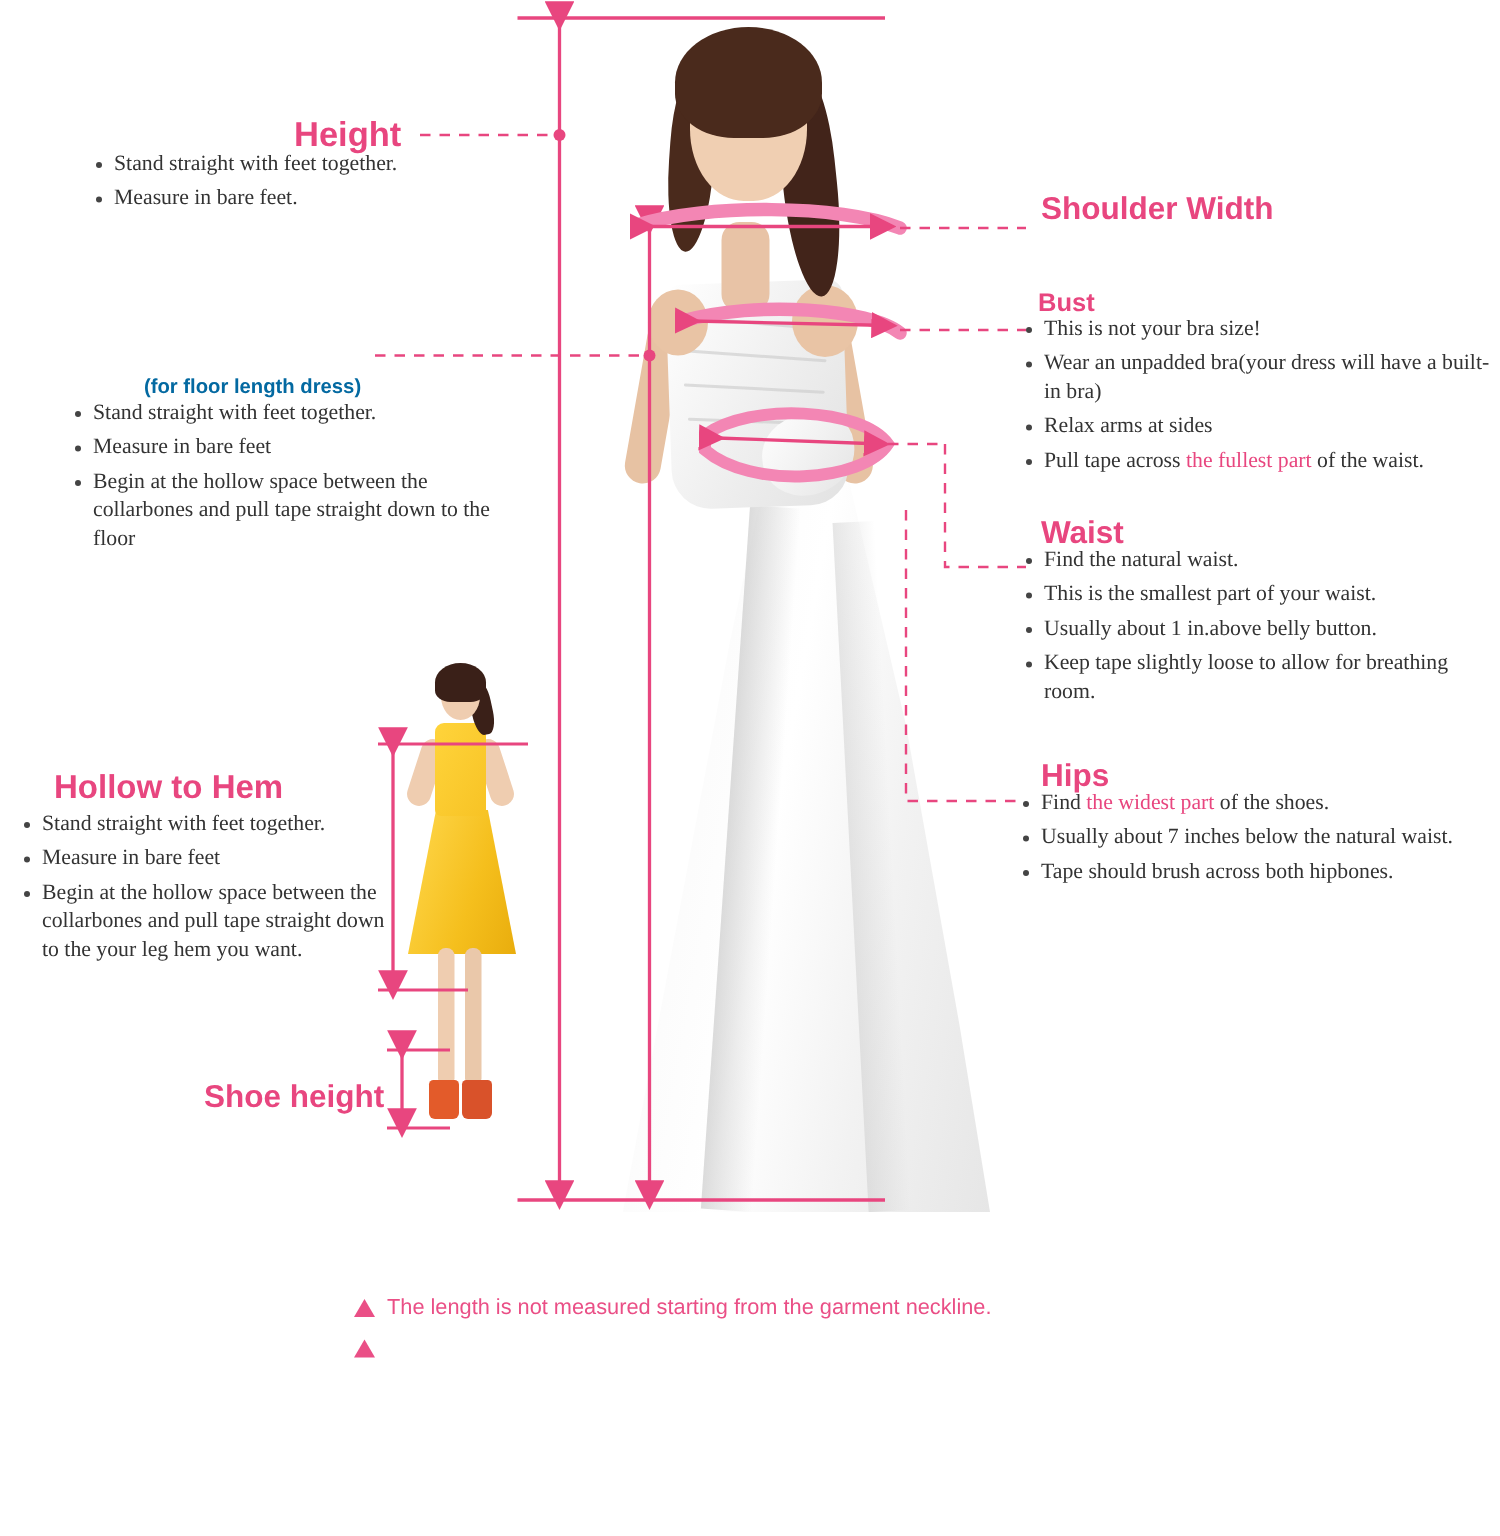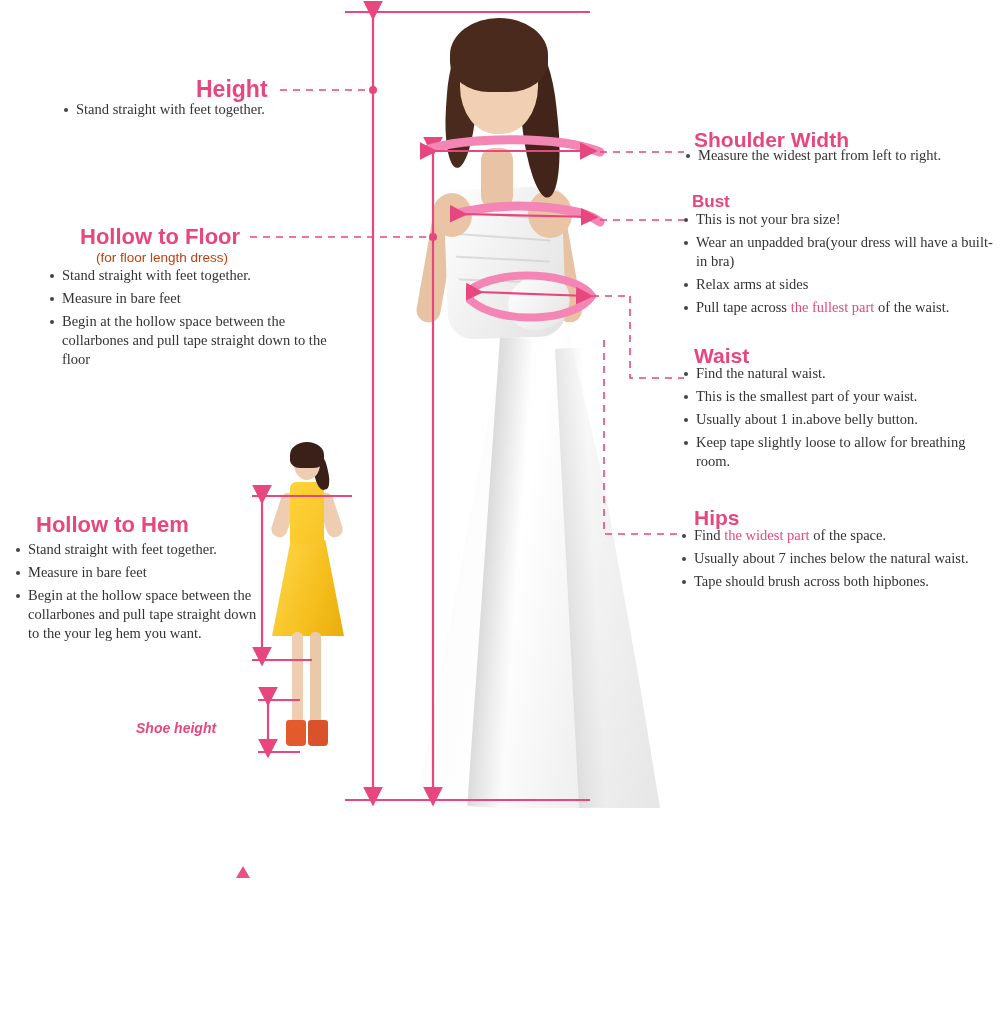--- a/index.html
+++ b/index.html
@@ -24,22 +24,22 @@
   
   .heading {
     position: absolute;
     color: #e8467f;
     font-weight: bold;
     font-family: "Liberation Sans", sans-serif;
     white-space: nowrap;
   }
   .sub-note {
     position: absolute;
-    color: #c2410c;
-    font-weight: normal;
+    color: #0369a1;
+    font-weight: bold;
     white-space: nowrap;
     text-align: center;
   }
 
   
   .bullets {
     position: absolute;
     color: #333333;
     font-size: 14.5px;
     line-height: 19px;
@@ -409,43 +409,40 @@
     <g>
       <line x1="268" y1="700" x2="268" y2="752" stroke="#e8467f" stroke-width="2.2" marker-start="url(#arrHead)" marker-end="url(#arrHead)"></line>
       <line x1="258" y1="700" x2="300" y2="700" stroke="#e8467f" stroke-width="2"></line>
       <line x1="258" y1="752" x2="300" y2="752" stroke="#e8467f" stroke-width="2"></line>
     </g>
   </svg>
 
   <div class="heading" style="left:196px; top:76px; font-size:23px;">Height</div>
   <div class="bullets" style="left:62px; top:100px; width:300px;">
     <div class="li">Stand straight with feet together.</div>
-  </div>
-
-  <div class="heading" style="left:80px; top:224px; font-size:22px;">Hollow to Floor</div>
+    <div class="li">Measure in bare feet.</div>
+  </div>
+
   <div class="sub-note" style="left:96px; top:250px; font-size:13.5px;">(for floor length dress)</div>
   <div class="bullets" style="left:48px; top:266px; width:300px;">
     <div class="li">Stand straight with feet together.</div>
     <div class="li">Measure in bare feet</div>
     <div class="li">Begin at the hollow space between the collarbones and pull tape straight down to the floor</div>
   </div>
 
   <div class="heading" style="left:36px; top:512px; font-size:22px;">Hollow to Hem</div>
   <div class="bullets" style="left:14px; top:540px; width:252px;">
     <div class="li">Stand straight with feet together.</div>
     <div class="li">Measure in bare feet</div>
     <div class="li">Begin at the hollow space between the collarbones and pull tape straight down to the your leg hem  you want.</div>
   </div>
 
-  <div class="heading" style="left:136px; top:720px; font-size:14px;font-style:italic;">Shoe height</div>
+  <div class="heading" style="left:136px; top:720px; font-size:21px;">Shoe height</div>
 
   <div class="heading" style="left:694px; top:128px; font-size:21px;">Shoulder Width</div>
-  <div class="bullets" style="left:684px; top:146px; width:316px;">
-    <div class="li">Measure the widest part from left to right.</div>
-  </div>
 
   <div class="heading" style="left:692px; top:192px; font-size:17px;">Bust</div>
   <div class="bullets" style="left:682px; top:210px; width:320px;">
     <div class="li">This is not your bra size!</div>
     <div class="li">Wear an unpadded bra(your dress will have a built-in bra)</div>
     <div class="li">Relax arms at sides</div>
     <div class="li">
       <span>Pull tape across </span><span class="hl">the fullest part</span><span> of the waist.</span>
     </div>
   </div>
@@ -454,25 +451,29 @@
   <div class="bullets" style="left:682px; top:364px; width:320px;">
     <div class="li">Find the natural waist.</div>
     <div class="li">This is the smallest part of your waist.</div>
     <div class="li">Usually about 1 in.above belly button.</div>
     <div class="li">Keep tape slightly loose to allow for breathing room.</div>
   </div>
 
   <div class="heading" style="left:694px; top:506px; font-size:21px;">Hips</div>
   <div class="bullets" style="left:680px; top:526px; width:322px;">
     <div class="li">
-      <span>Find </span><span class="hl">the widest part</span><span> of the space.</span>
+      <span>Find </span><span class="hl">the widest part</span><span> of the shoes.</span>
     </div>
     <div class="li">Usually about 7 inches below the natural waist.</div>
     <div class="li">Tape should brush across both hipbones.</div>
   </div>
 
   <div class="footnotes">
     <div class="fn">
       <span class="tri"></span>
+      <span>The length is not measured starting from the garment neckline.</span>
     </div>
+    <div class="fn">
+      <span class="tri"></span>
+    </div>
   </div>
 
 </div>
 
 </body></html>

